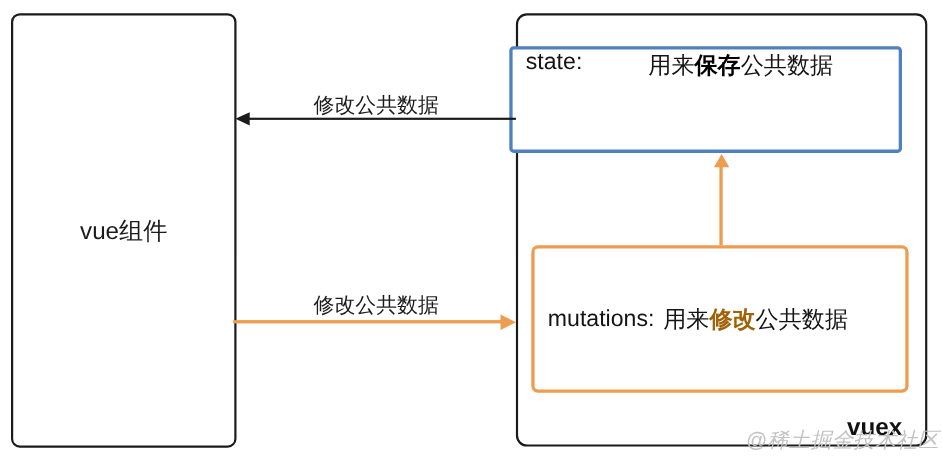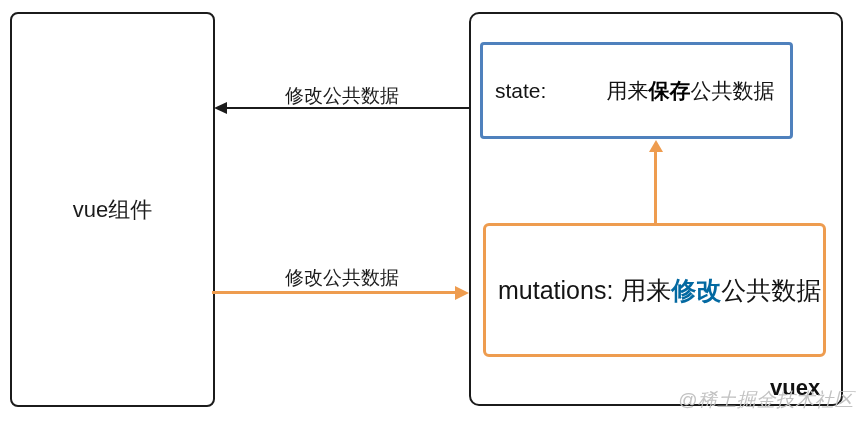--- a/index.html
+++ b/index.html
@@ -45,50 +45,50 @@
     left: 738px; top: 375px;
     font-size: 22px;
     font-weight: 600;
     color: #111111;
     margin-left: 32px;
   }
 
   
   .state-box {
     position: absolute;
-    left: 480px; top: 42px;
-    width: 313px; height: 97px;
+    left: 463px; top: 42px;
+    width: 357px; height: 97px;
     border: 3px solid #4F81BD;
     border-radius: 4px;
     box-sizing: border-box;
     display: flex;
-    align-items: center;
+    align-items: flex-start;
     padding-left: 12px;
     font-size: 21px;
     color: #141414;
     background: #ffffff;
   }
   .state-box .desc { margin-left: 60px; }
   .mutations-box {
     position: absolute;
     left: 483px; top: 223px;
     width: 343px; height: 134px;
     border: 3px solid #EE9C4F;
     border-radius: 6px;
     box-sizing: border-box;
     display: flex;
     align-items: center;
     padding-left: 12px;
-    font-size: 25px;
+    font-size: 21px;
     color: #141414;
     background: #ffffff;
   }
   .mutations-box .desc { margin-left: 8px; }
   .bold-black { font-weight: 700; color: #000000; font-family: Liberation Mono, monospace; }
-  .bold-orange { font-weight: 700; color: #0369a1; }
+  .bold-orange { font-weight: 700; color: #a16207; }
 
   
   .arrow-read-line {
     position: absolute;
     left: 226px; top: 107px;
     width: 243px; height: 2px;
     background: #1b1b1b;
   }
   .arrow-read-head {
     position: absolute;

